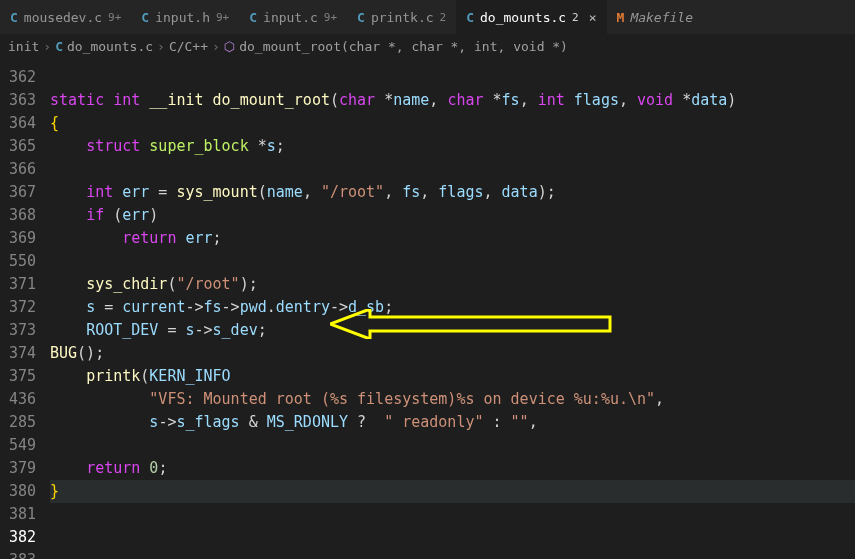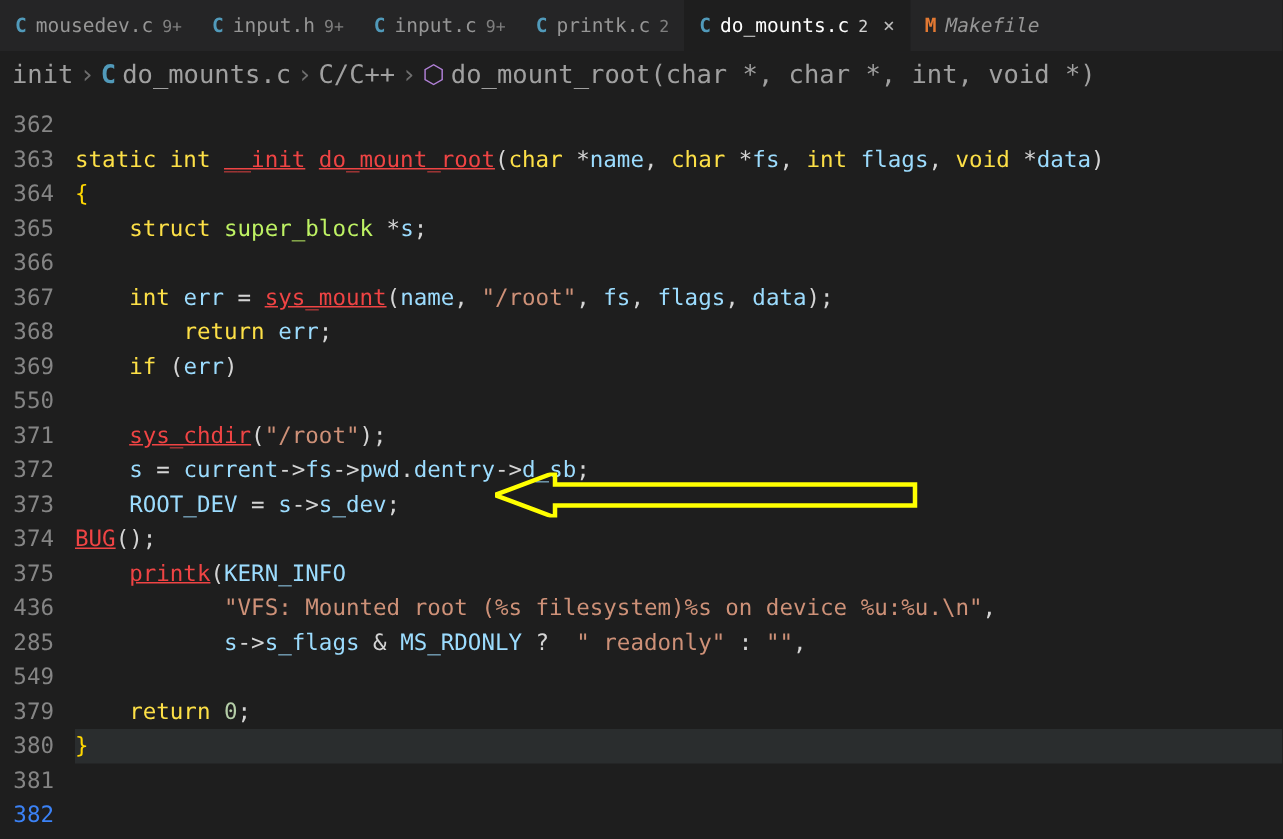--- a/index.html
+++ b/index.html
@@ -33,45 +33,45 @@
 }
 .tab-icon-c { color: #519aba; font-weight: bold; }
 .tab-icon-m { color: #e37933; font-weight: bold; }
 .tab-badge { font-size: 11px; opacity: 0.8; }
 .tab-close { margin-left: 4px; opacity: 0.7; }
 .breadcrumb {
   display: flex;
   align-items: center;
   padding: 4px 8px;
   background: #1e1e1e;
-  font-size: 17px;
+  font-size: 13px;
   color: #a0a0a0;
   gap: 4px;
 }
 .crumb-sep { color: #6e6e6e; }
 .crumb-icon { color: #519aba; font-weight: bold; }
 .crumb-cube { color: #b180d7; }
 .editor {
   display: flex;
   padding-top: 8px;
 }
 .gutter {
   width: 50px;
   text-align: right;
   padding-right: 14px;
   color: #858585;
   user-select: none;
 }
 .line-num { height: 23px; line-height: 23px; }
-.line-num.cur { color: #3b82f6; }
+.line-num.cur { color: #ffffff; }
 .code { flex: 1; position: relative; }
 .line { height: 23px; line-height: 23px; white-space: pre; }
 .line.hl { background: #2a2d2e; }
-.kw { color: #fde047; }
-.fn { color: #ef4444; text-decoration: underline; }
+.kw { color: #d946ef; }
+.fn { color: #fef9c3; }
 .id { color: #9cdcfe; text-align: right; }
 .mac { color: #bef264; }
 .str { color: #ce9178; }
 .num { color: #b5cea8; }
 .br { color: #ffd700; }
 .arrow {
   position: absolute;
   left: 280px;
   top: 243px;
   pointer-events: none;
@@ -150,22 +150,22 @@
     <div class="line-num cur">382</div>
     <div class="line-num">383</div>
   </div>
   <div class="code">
     <div class="line"> </div>
     <div class="line"><span class="kw">static</span> <span class="kw">int</span> <span class="fn">__init</span> <span class="fn">do_mount_root</span>(<span class="kw">char</span> *<span class="id">name</span>, <span class="kw">char</span> *<span class="id">fs</span>, <span class="kw">int</span> <span class="id">flags</span>, <span class="kw">void</span> *<span class="id">data</span>)</div>
     <div class="line"><span class="br">{</span></div>
     <div class="line">    <span class="kw">struct</span> <span class="mac">super_block</span> *<span class="id">s</span>;</div>
     <div class="line"> </div>
     <div class="line">    <span class="kw">int</span> <span class="id">err</span> = <span class="fn">sys_mount</span>(<span class="id">name</span>, <span class="str">"/root"</span>, <span class="id">fs</span>, <span class="id">flags</span>, <span class="id">data</span>);</div>
+    <div class="line">    <span class="kw">if</span> (<span class="id">err</span>)</div>
     <div class="line">        <span class="kw">return</span> <span class="id">err</span>;</div>
-    <div class="line">    <span class="kw">if</span> (<span class="id">err</span>)</div>
     <div class="line"> </div>
     <div class="line">    <span class="fn">sys_chdir</span>(<span class="str">"/root"</span>);</div>
     <div class="line">    <span class="id">s</span> = <span class="id">current</span>-&gt;<span class="id">fs</span>-&gt;<span class="id">pwd</span>.<span class="id">dentry</span>-&gt;<span class="id">d_sb</span>;</div>
     <div class="line">    <span class="id">ROOT_DEV</span> = <span class="id">s</span>-&gt;<span class="id">s_dev</span>;</div>
     <div class="line"><span class="fn">BUG</span>();</div>
     <div class="line">    <span class="fn">printk</span>(<span class="id">KERN_INFO</span></div>
     <div class="line">           <span class="str">"VFS: Mounted root (%s filesystem)%s on device %u:%u.\n"</span>,</div>
     <div class="line">           <span class="id">s</span>-&gt;<span class="id">s_flags</span> &amp; <span class="id">MS_RDONLY</span> ?  <span class="str">" readonly"</span> : <span class="str">""</span>,</div>
     <div class="line"> </div>
     <div class="line">    <span class="kw">return</span> <span class="num">0</span>;</div>

